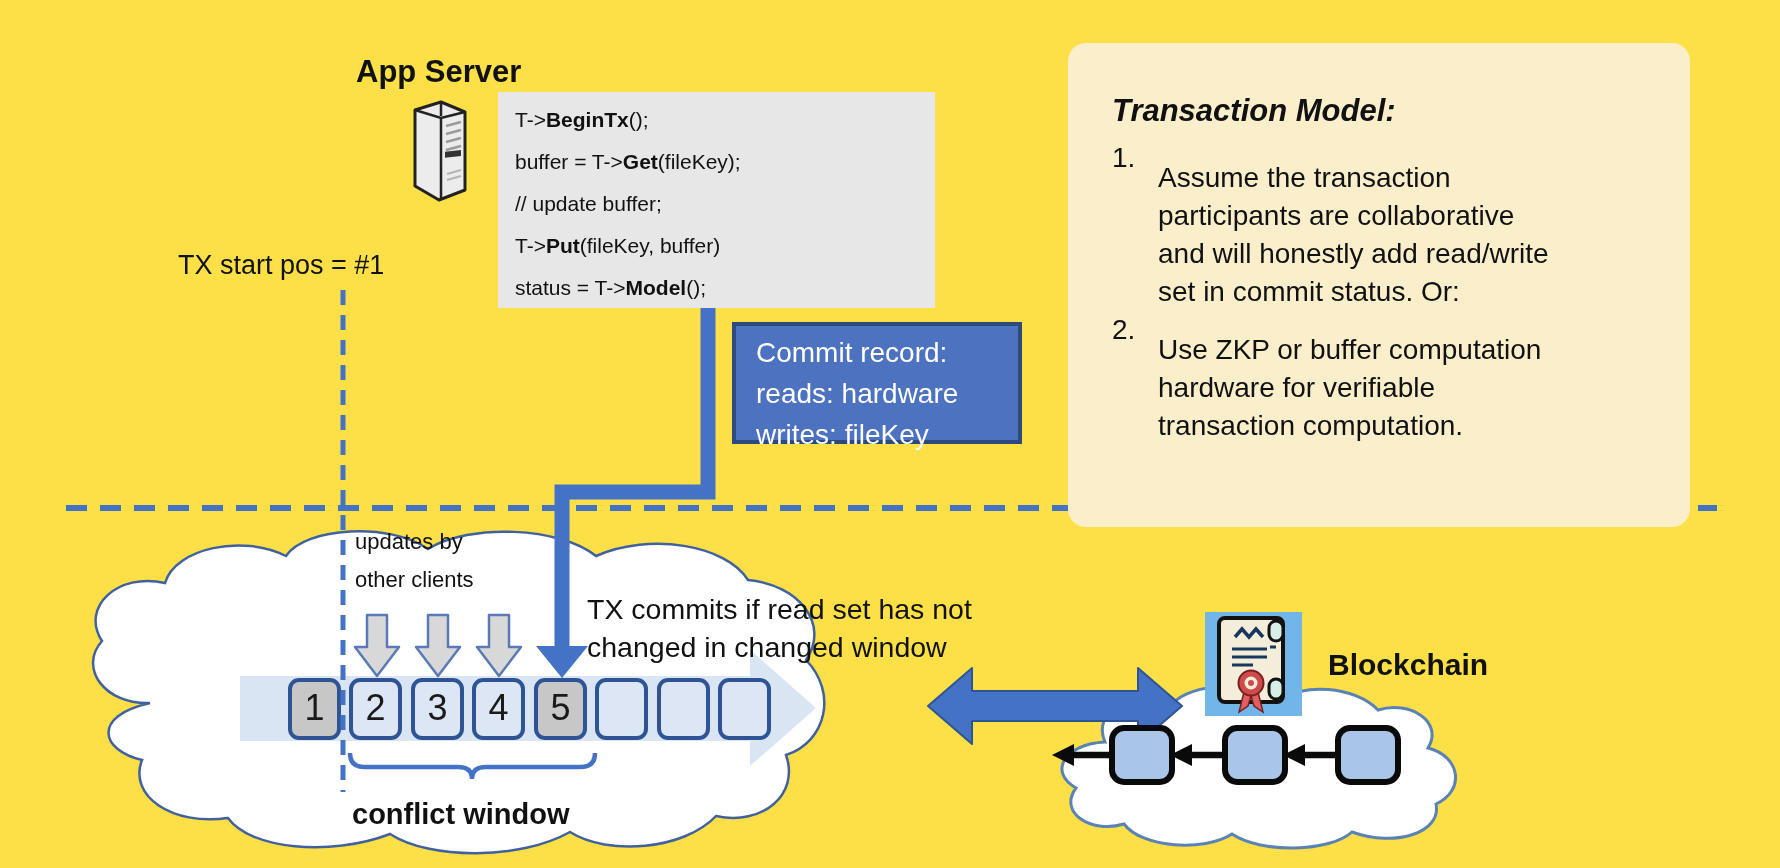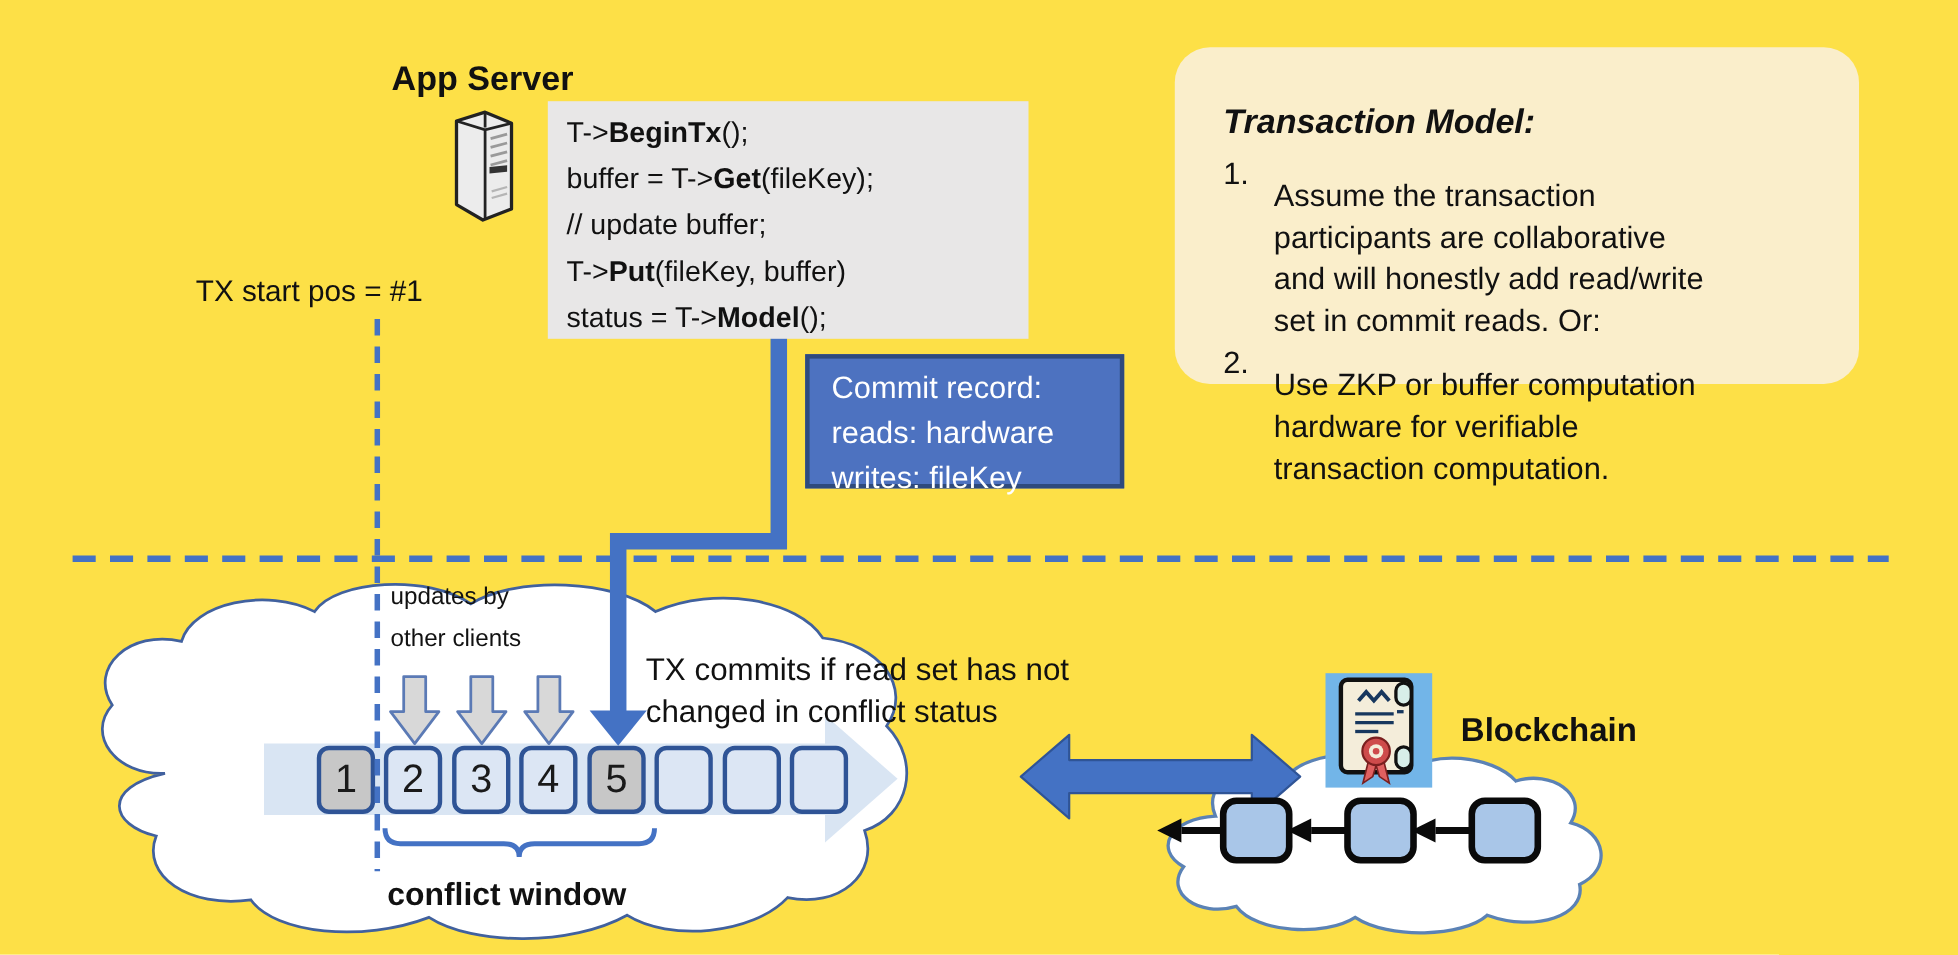--- a/index.html
+++ b/index.html
@@ -5,30 +5,30 @@
   html,body{margin:0;padding:0;background:#fff;}
   #canvas{position:relative;width:1780px;height:868px;background:#fde047;overflow:hidden;
           font-family:"Liberation Sans",sans-serif;color:#111;}
   #bg-art,#top-art{position:absolute;left:0;top:0;}
   #top-art{pointer-events:none;}
   .abs{position:absolute;}
   .lbl{white-space:nowrap;}
   
   .app-title{left:356px;top:54px;font-size:31px;font-weight:bold;}
   .code-block{left:498px;top:92px;width:437px;height:216px;background:var(--code-bg);
-              box-sizing:border-box;padding:7px 0 0 17px;font-size:26px;line-height:42px;}
+              box-sizing:border-box;padding:7px 0 0 17px;font-size:21px;line-height:42px;}
   .code-block .b{font-weight:bold;}
   
   .tx-start{left:178px;top:250px;font-size:27px;}
   .commit-box{left:732px;top:322px;width:290px;height:122px;background:var(--commit-fill);
               border:4px solid var(--commit-border);box-sizing:border-box;color:#fff;
               font-size:28px;line-height:41px;padding:6px 0 0 20px;}
   
-  .panel{left:1068px;top:43px;width:622px;height:306px;background:var(--panel-yellow);
-         border-radius:32px;box-sizing:border-box;padding:50px 30px 0 44px;}
+  .panel{left:1068px;top:43px;width:622px;height:484px;background:var(--panel-yellow);
+         border-radius:18px;box-sizing:border-box;padding:50px 30px 0 44px;}
   .panel-title{font-size:31px;font-weight:bold;font-style:italic;margin-bottom:10px;}
   .model-item{display:flex;font-size:28px;line-height:38px;}
   .model-item .num{width:46px;flex:0 0 46px;}
   .model-item .txt{width:480px;margin-top:20px;}
   
   .updates{left:355px;top:523px;font-size:22px;line-height:38px;}
   .commit-note{left:587px;top:590px;font-size:28.5px;line-height:38px;}
   .conflict{left:352px;top:798px;font-size:29px;font-weight:bold;}
   .bc-label{left:1328px;top:648px;font-size:30px;font-weight:bold;}
   
@@ -148,41 +148,41 @@
 
   <div class="abs panel">
     <div class="panel-title">Transaction Model:</div>
     <div id="model-items">
         <div class="model-item">
           <div class="num">1.</div>
           <div class="txt">
             <div>Assume the transaction</div>
             <div>participants are collaborative</div>
             <div>and will honestly add read/write</div>
-            <div>set in commit reads.  Or:</div>
+            <div>set in commit status.  Or:</div>
           </div>
         </div>
         <div class="model-item">
           <div class="num">2.</div>
           <div class="txt">
             <div>Use ZKP or buffer computation</div>
             <div>hardware for verifiable</div>
             <div>transaction computation.</div>
           </div>
         </div>
       </div>
   </div>
 
   <div class="abs updates">
       <div>updates by</div>
       <div>other clients</div>
     </div>
   <div class="abs commit-note">
       <div>TX commits if read set has not</div>
-      <div>changed in conflict status</div>
+      <div>changed in changed window</div>
     </div>
   <div class="abs lbl conflict">conflict window</div>
   <div class="abs lbl bc-label">Blockchain</div>
 
   <div id="blocks-row">
       <div class="block hl" style="left: 288px;">1</div>
       <div class="block" style="left: 349px;">2</div>
       <div class="block" style="left: 411px;">3</div>
       <div class="block" style="left: 472px;">4</div>
       <div class="block hl" style="left: 534px;">5</div>

